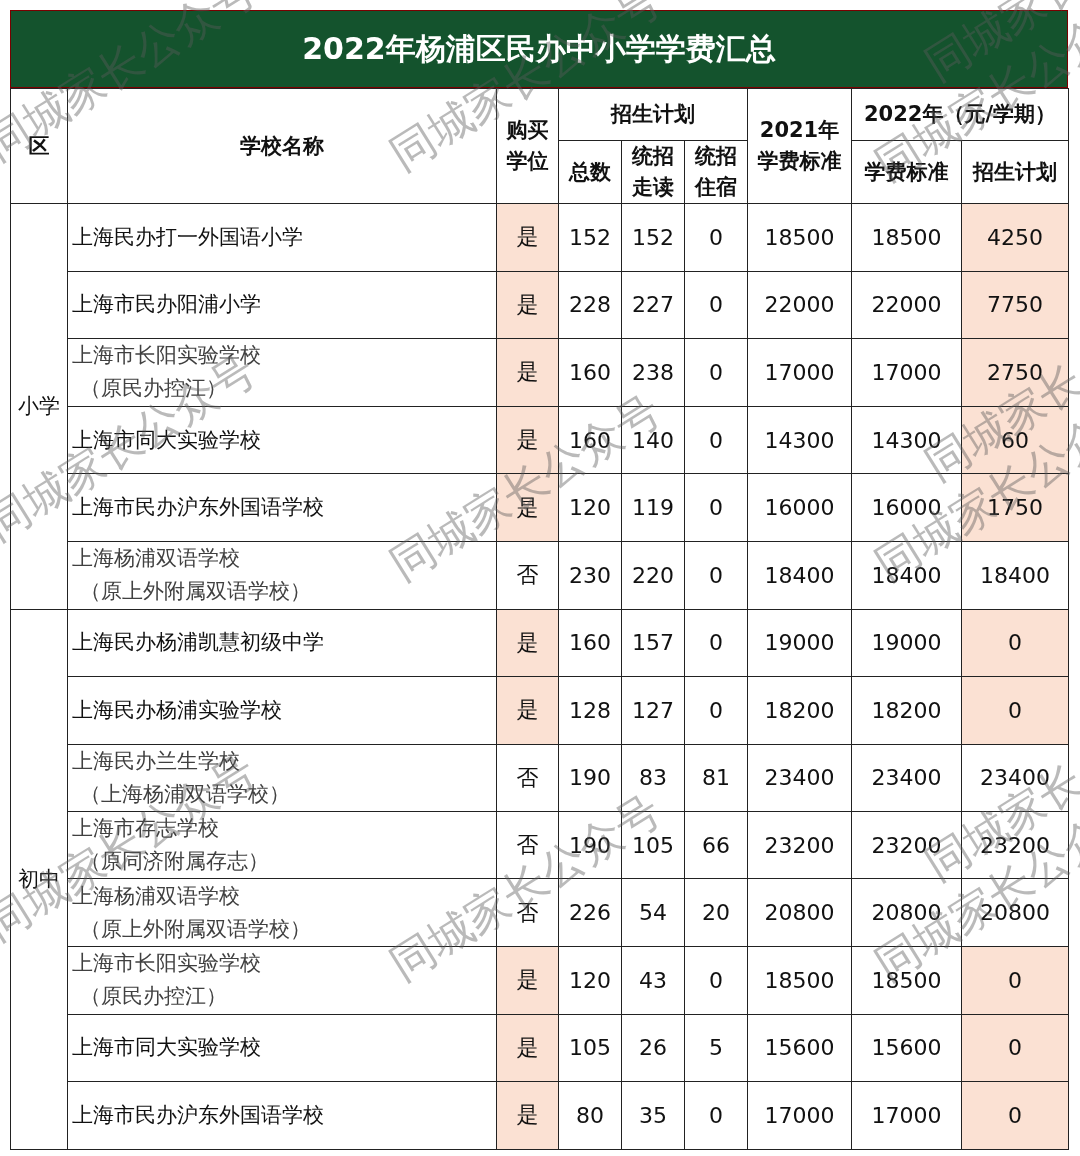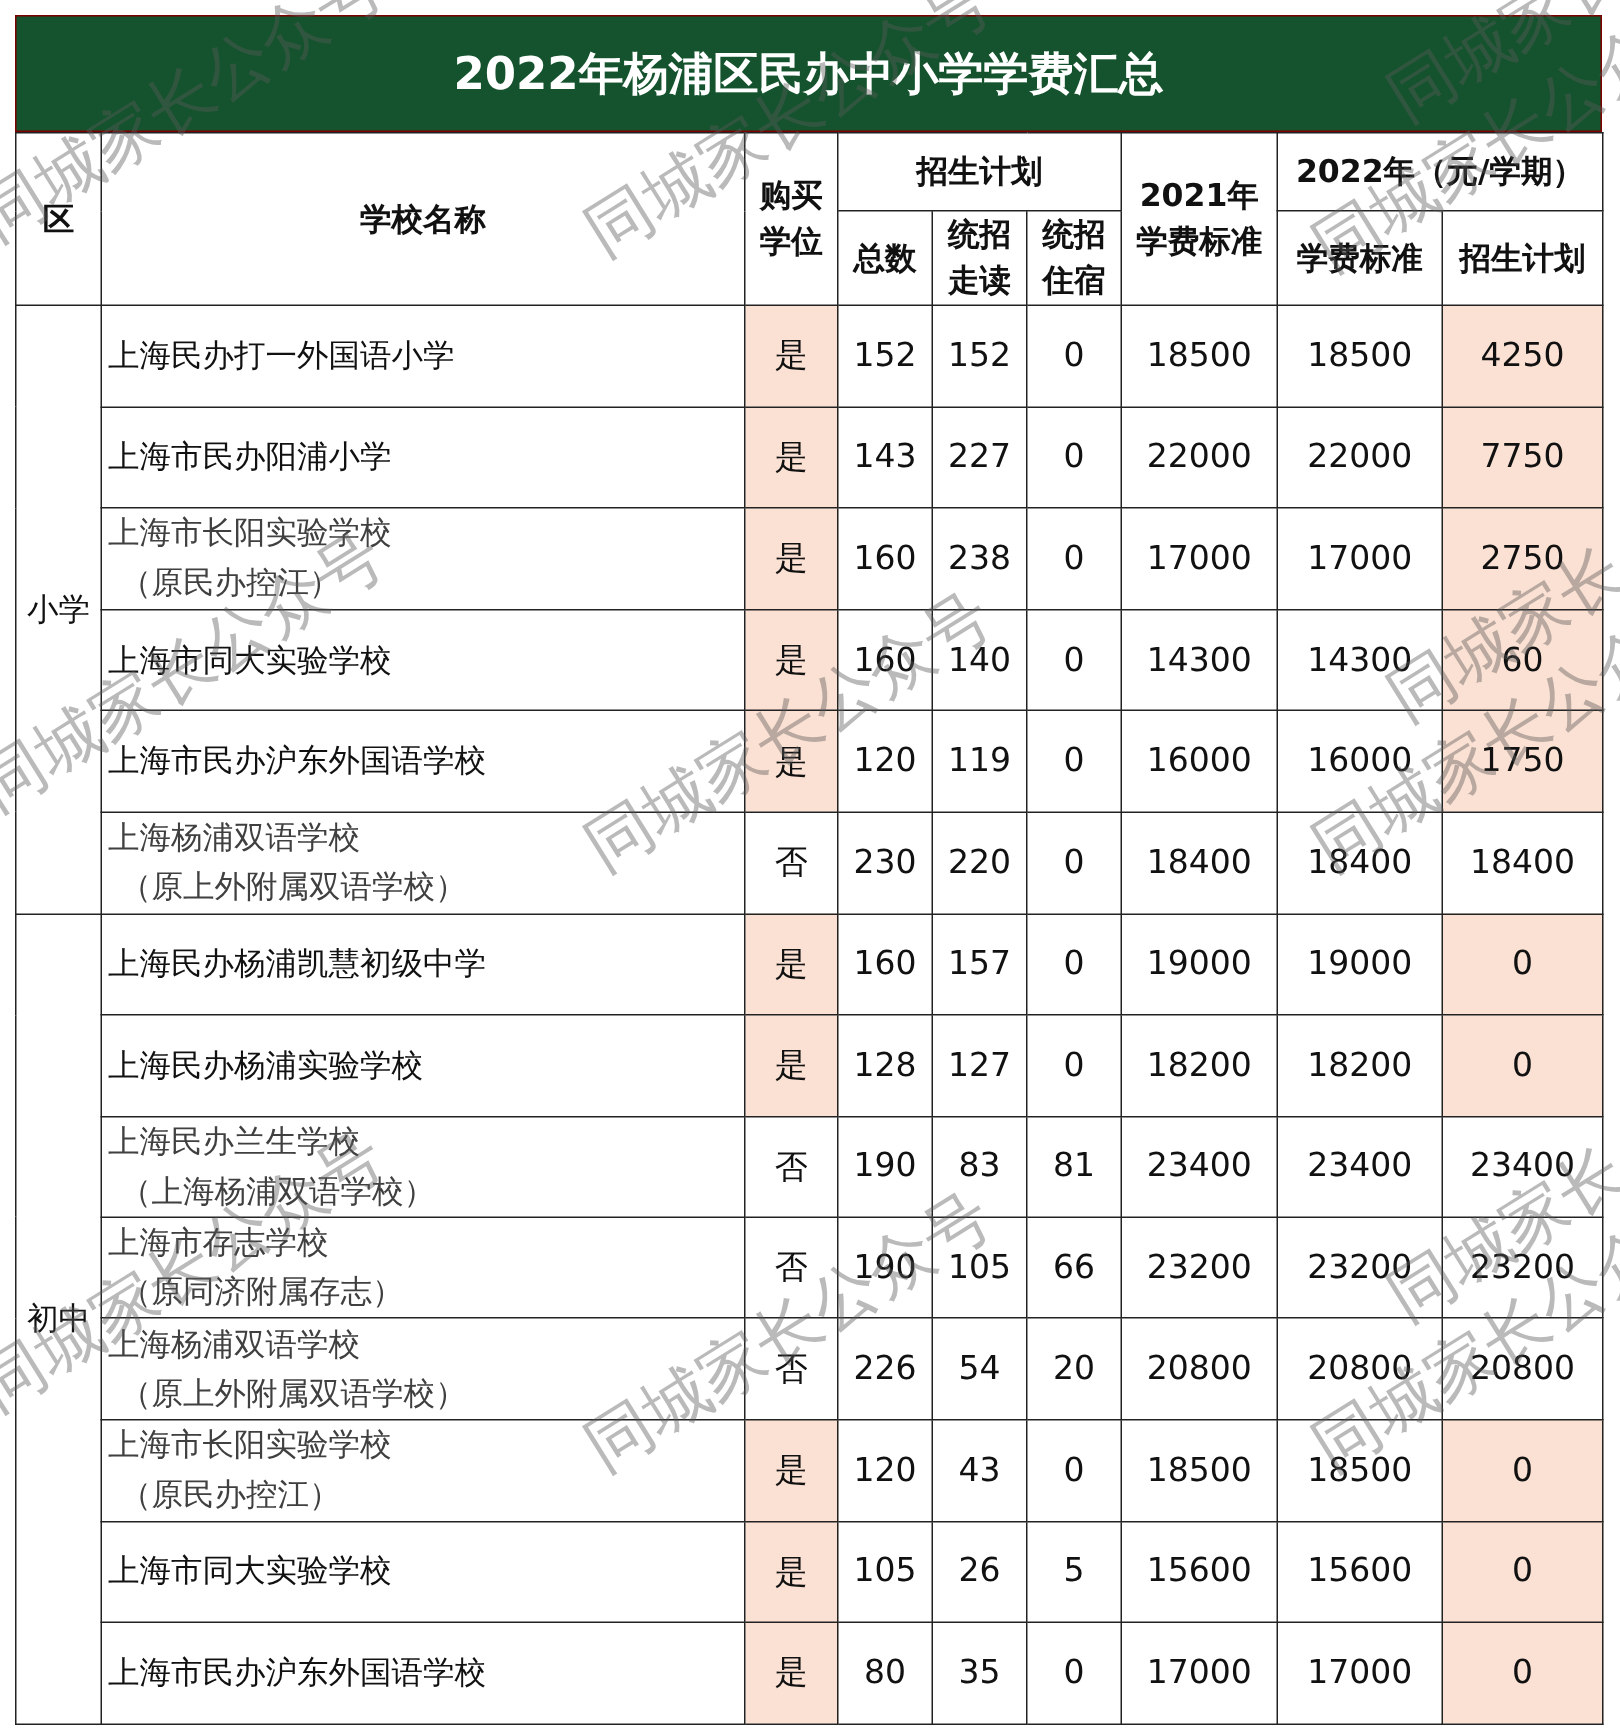--- a/index.html
+++ b/index.html
@@ -67,21 +67,21 @@
           <td>0</td>
           <td>18500</td>
           <td>18500</td>
           <td class="peach">4250</td>
         </tr>
         <tr style="height: 67.6px;">
           <td class="name">
             <span class="" style="display:block">上海市民办阳浦小学</span>
           </td>
           <td class="peach">是</td>
-          <td>143</td>
+          <td>228</td>
           <td>227</td>
           <td>0</td>
           <td>22000</td>
           <td>22000</td>
           <td class="peach">7750</td>
         </tr>
         <tr style="height: 67.6px;">
           <td class="name red">
             <span class="" style="display:block">上海市长阳实验学校</span>
             <span class="sub" style="display:block">（原民办控江）</span>

